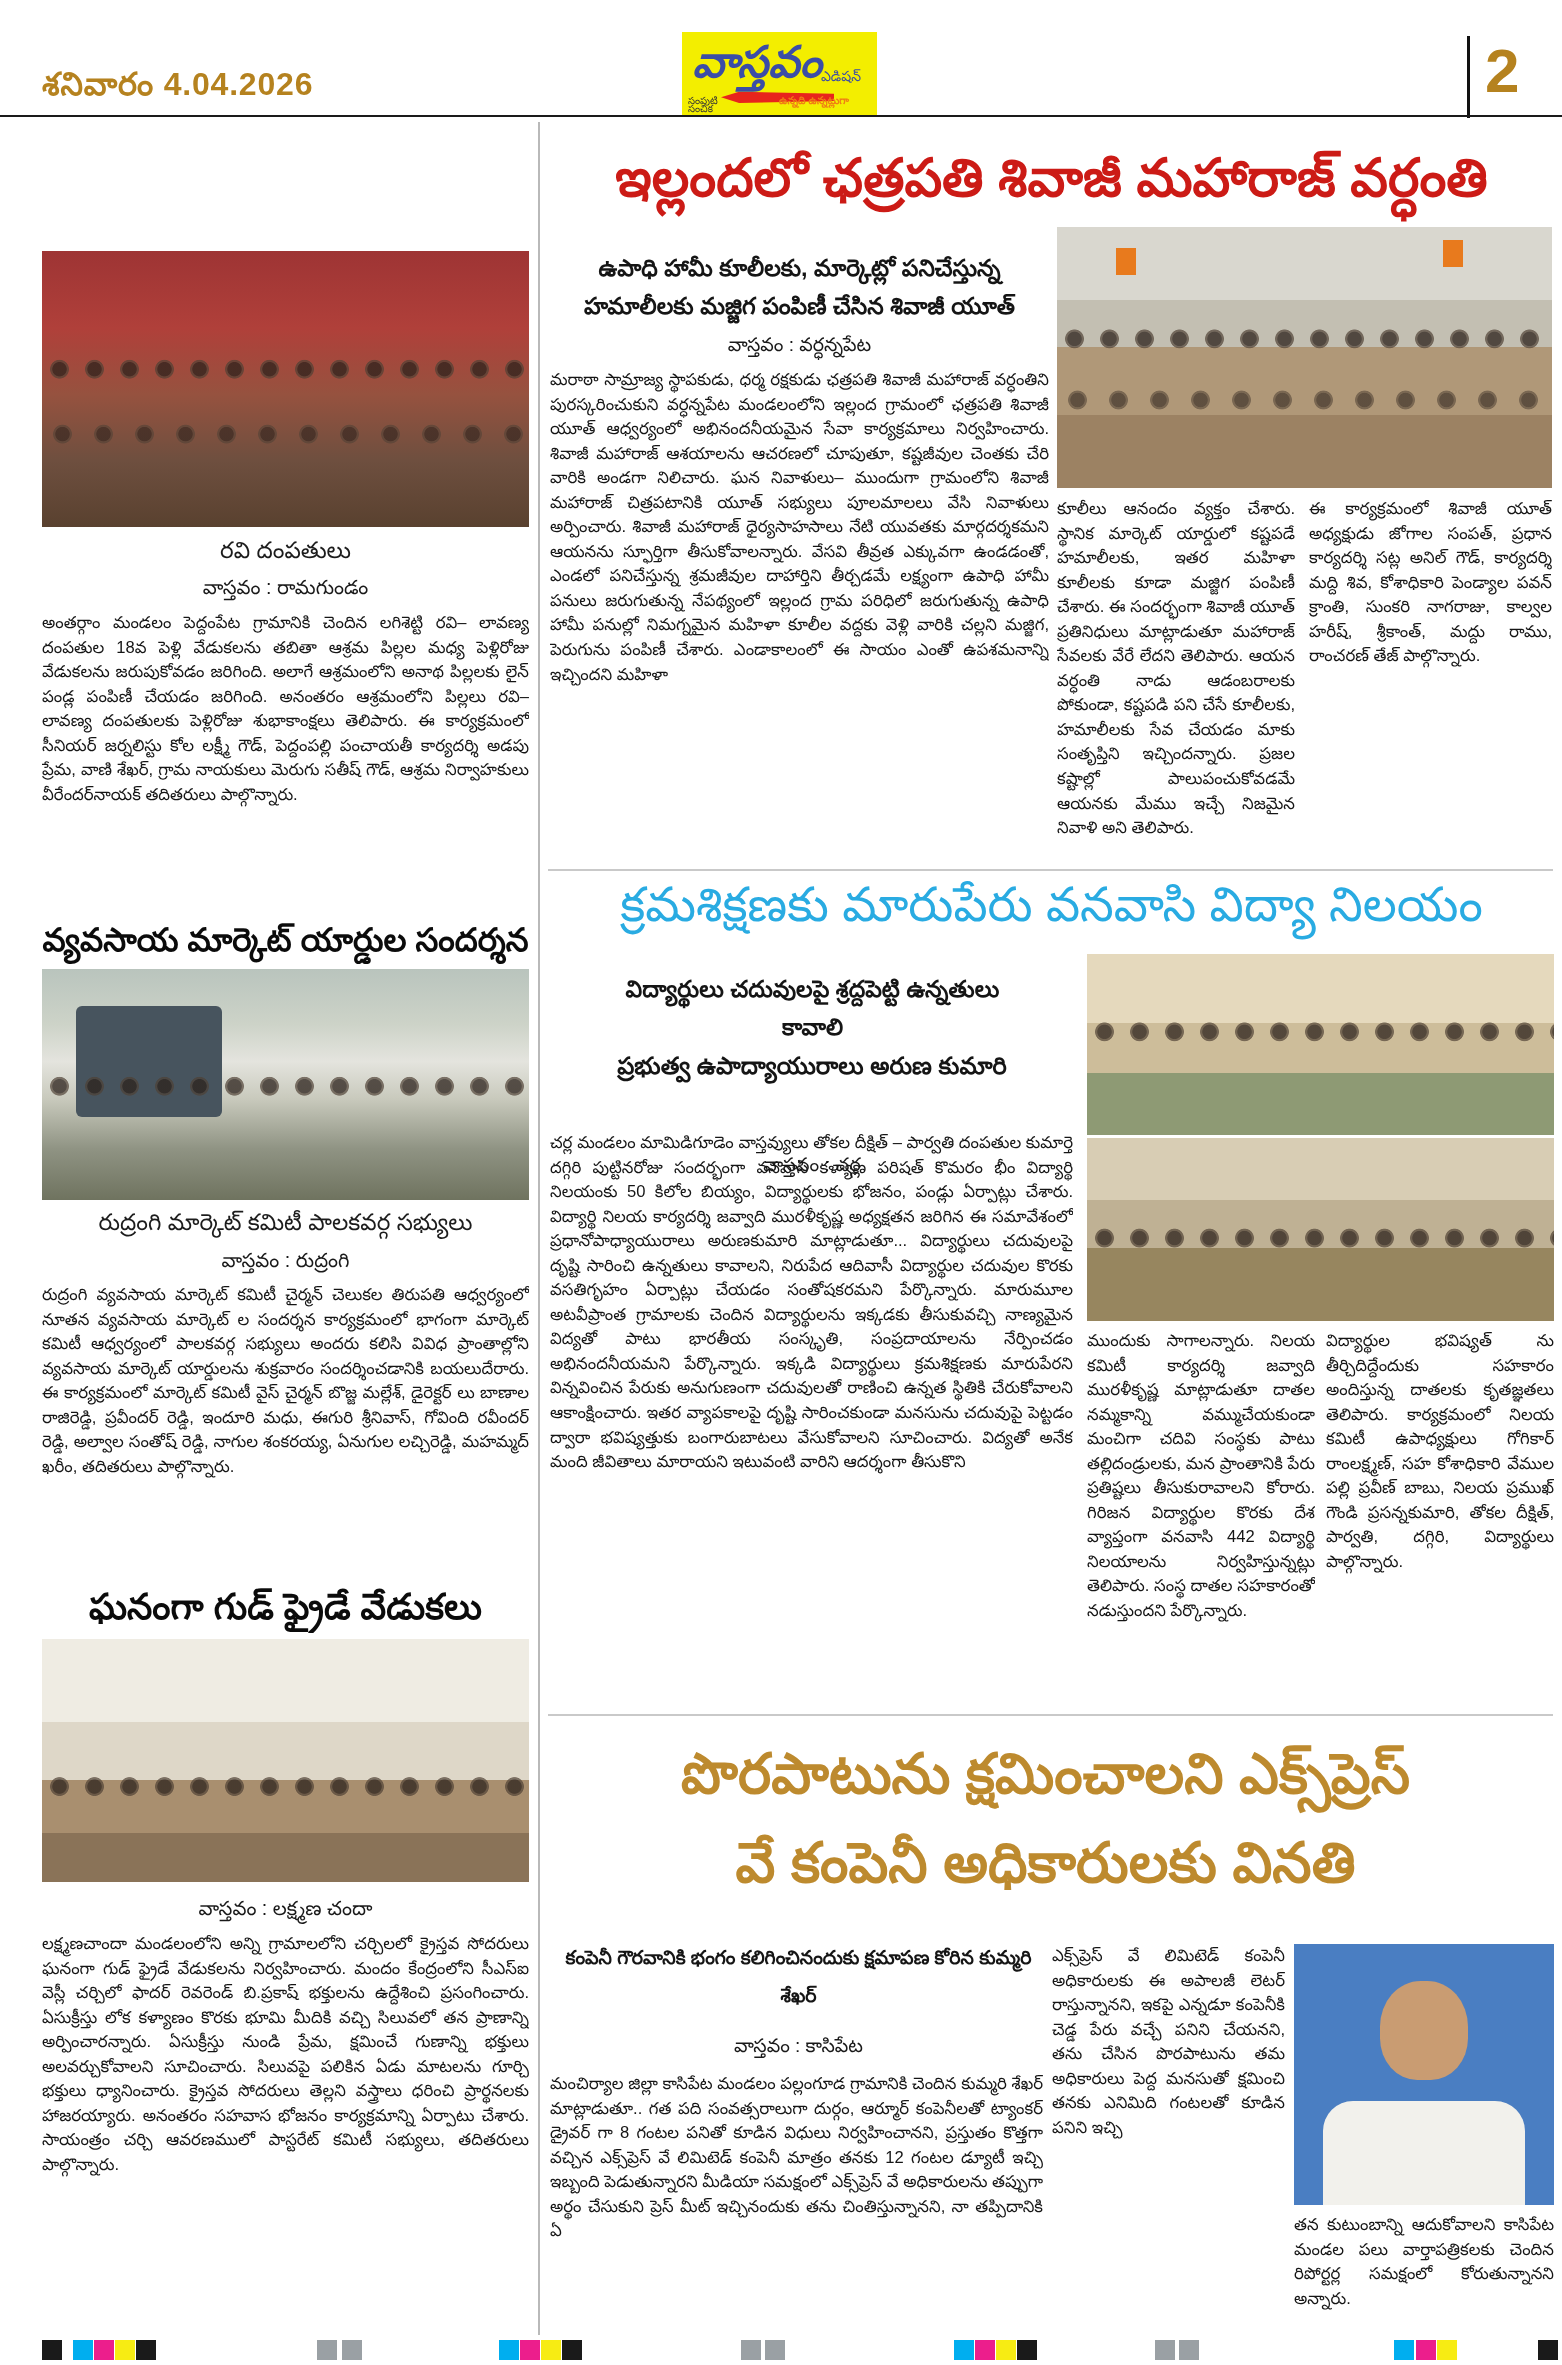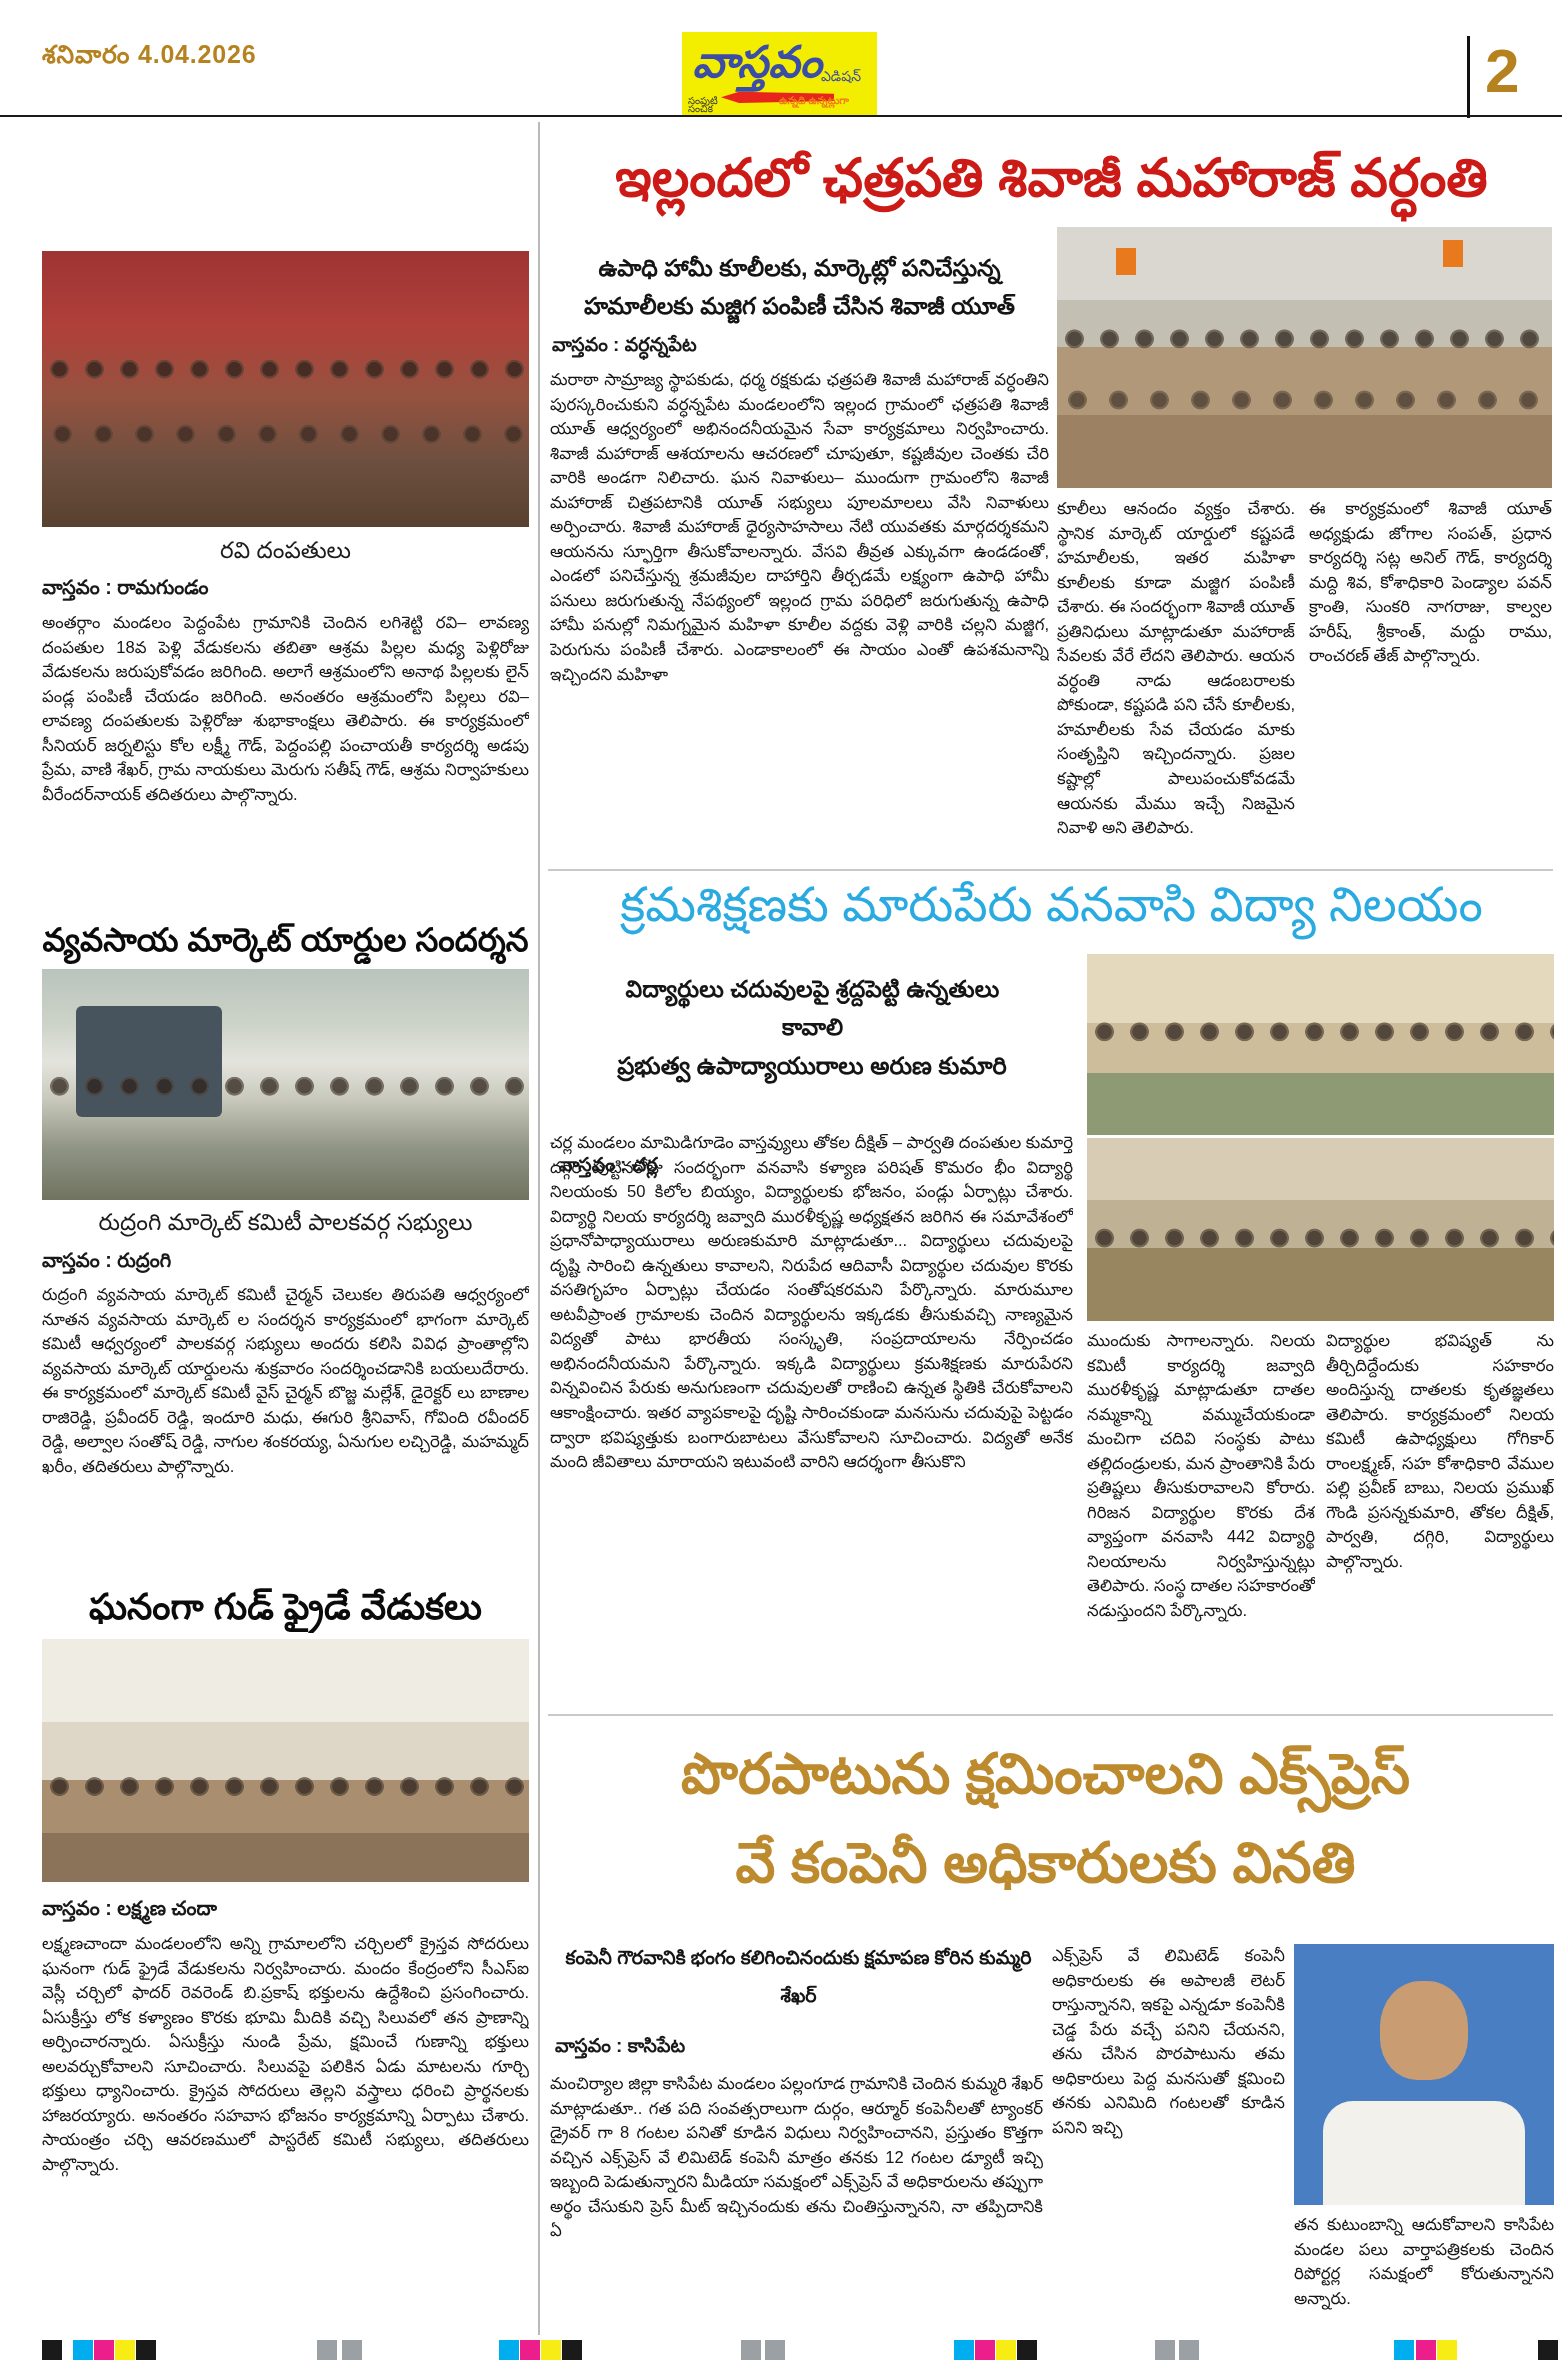--- a/index.html
+++ b/index.html
@@ -1,39 +1,39 @@
 <!DOCTYPE html>
 <html lang="te" style="font-size:12px"><head>
 <meta charset="utf-8">
 <style>
   html,body{margin:0;padding:0;background:#e9e9e9;}
   .page{position:relative;width:1562px;height:2366px;background:#ffffff;margin:0 auto;overflow:hidden;
         font-family:"Liberation Sans","DejaVu Sans",sans-serif;color:#111;}
   
-  .date{position:absolute;left:42px;top:40px;font-size:25px;font-weight:bold;color:#b5821f;letter-spacing:0.8px;}
+  .date{position:absolute;left:42px;top:66px;font-size:32px;font-weight:bold;color:#b5821f;letter-spacing:0.8px;}
   .masthead{position:absolute;left:682px;top:32px;width:195px;height:83px;background:#f3ee00;}
   .masthead .title{position:absolute;left:10.6px;top:4.5px;font-size:44px;font-weight:800;color:#3b4da6;font-style:italic;}
   .masthead .edition{position:absolute;right:16px;bottom:27px;font-size:14px;color:#3b4da6;margin-left:29px;}
   .masthead .tagline{position:absolute;left:97px;bottom:6px;font-size:10.6px;color:#f07f13;font-weight:bold;}
   .masthead .volissue{position:absolute;left:6px;bottom:1.5px;font-size:10px;line-height:8.3px;color:#333;}
   .masthead .pen{position:absolute;left:39px;bottom:12px;width:113px;height:11.3px;background:#e8251c;
         clip-path:polygon(0 50%,16% 0,100% 18%,100% 82%,16% 100%);}
   .pageno-line{position:absolute;left:1467px;top:36px;width:3px;height:82px;background:#111;}
   .pageno{position:absolute;left:1485px;top:35px;font-size:62px;font-weight:bold;color:#b5821f;}
   .header-rule{position:absolute;left:0;top:115px;width:1562px;height:2.3px;background:#1a1a1a;}
   .vdiv{position:absolute;left:538px;top:122px;width:1.5px;height:2213px;background:#b9b9b9;}
   .hdiv{position:absolute;height:1.5px;background:#c9c9c9;}
   
   .abs{position:absolute;overflow:hidden;}
   .headline-black{font-weight:bold;color:#0b0b0b;text-align:center;}
   .headline-red{font-weight:bold;color:#cc1b16;text-align:center;}
   .headline-cyan{font-weight:normal;color:#29abe2;text-align:center;}
   .headline-gold{font-weight:bold;color:#bd8a2e;text-align:center;}
   .subhead{font-weight:bold;color:#151515;text-align:center;}
-  .byline{font-weight:bold;color:#191919;text-align:left;}
+  .byline{font-weight:normal;color:#191919;text-align:center;}
   .caption{color:#1c1c1c;text-align:center;}
   .bodytext{font-size:16.6px;line-height:1.48;text-align:justify;color:#151515;}
   
   .photo{position:absolute;overflow:hidden;}
   .crowd{position:absolute;left:0;right:0;top:34%;height:40%;opacity:.8;
      background-image:radial-gradient(circle at 50% 22%, rgba(44,34,28,.95) 0 6.8px, rgba(78,64,52,.85) 7.6px 9px, transparent 9.8px);
      background-size:35px 100%;background-repeat:repeat-x;}
   .crowd.row2{top:58%;height:38%;background-size:41px 100%;opacity:.65;}
   #photo-ashram{background:linear-gradient(180deg,#9e3434 0%,#b0403a 28%,#96523f 52%,#6e4f3f 76%,#59412f 100%);}
   #photo-market{background:linear-gradient(180deg,#b9c4bd 0%,#cdd3c8 24%,#e4e4de 40%,#c9cabd 56%,#8f9383 78%,#6f735f 100%);}

